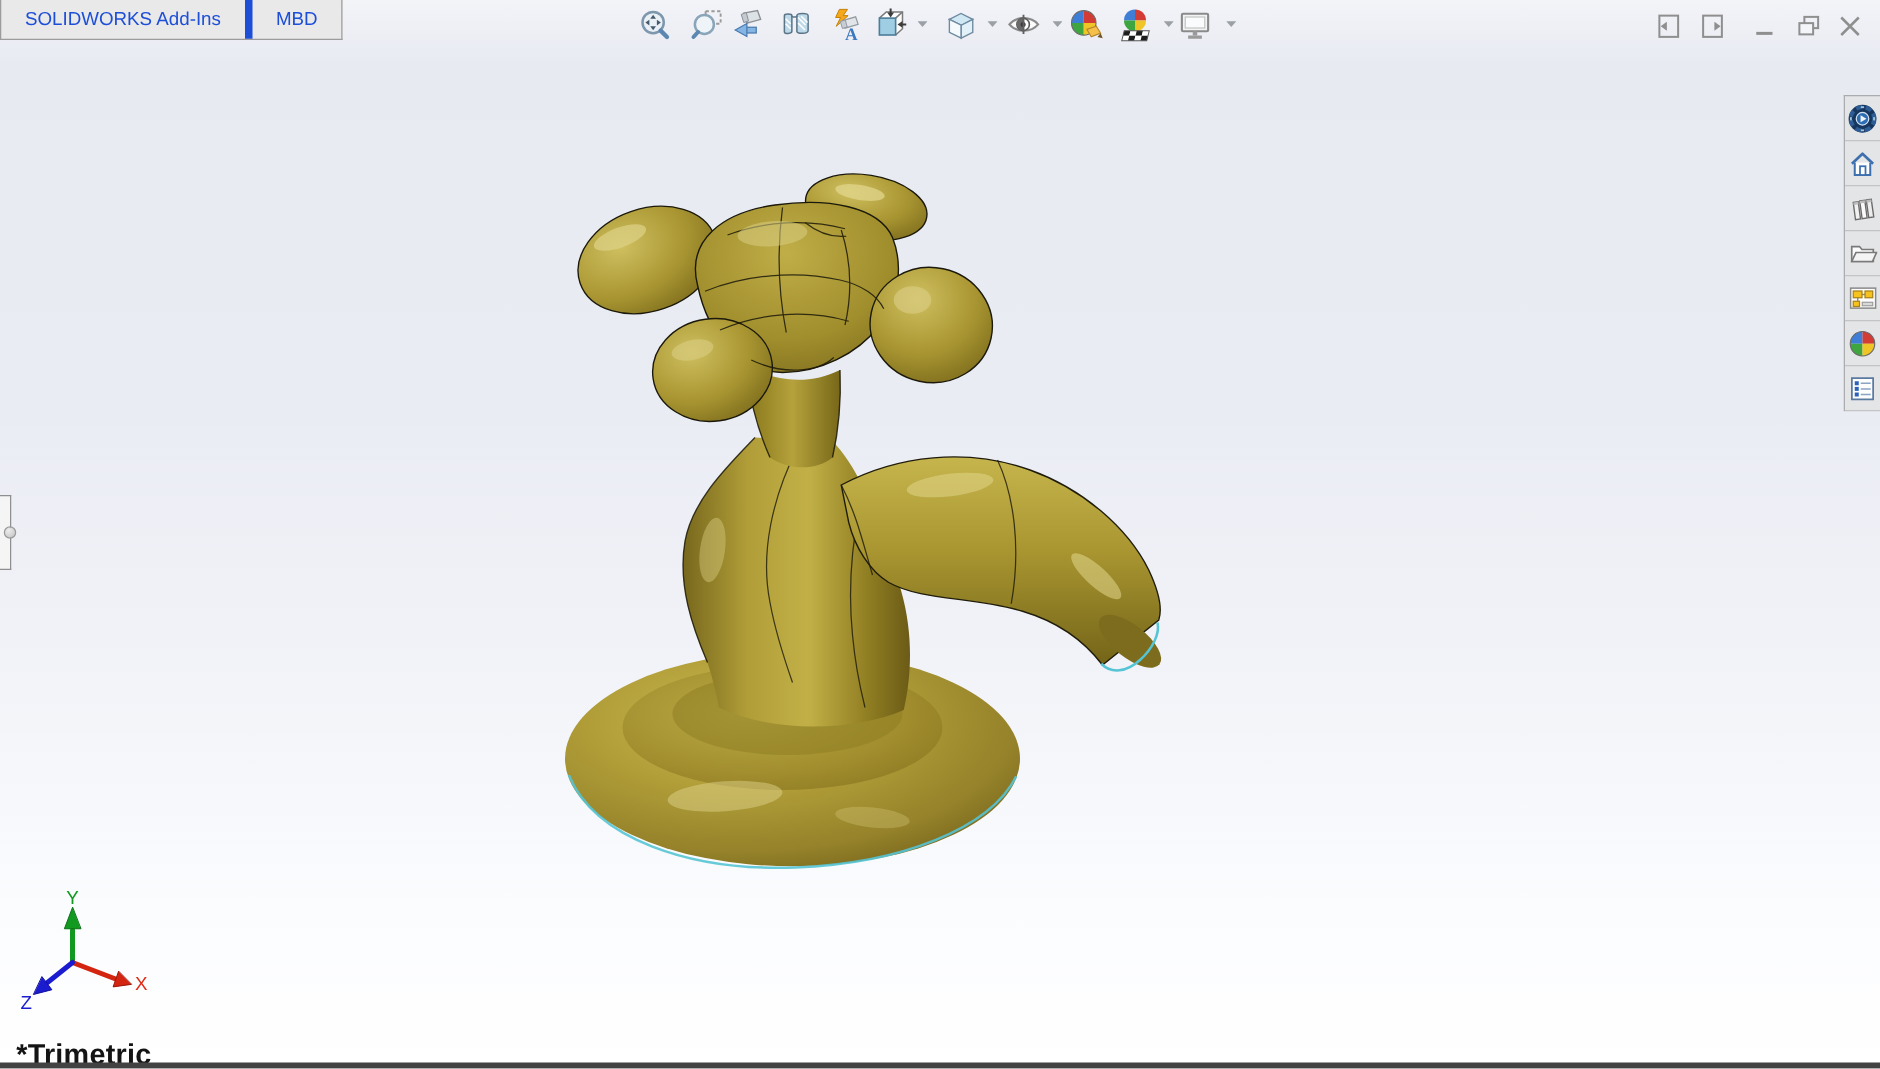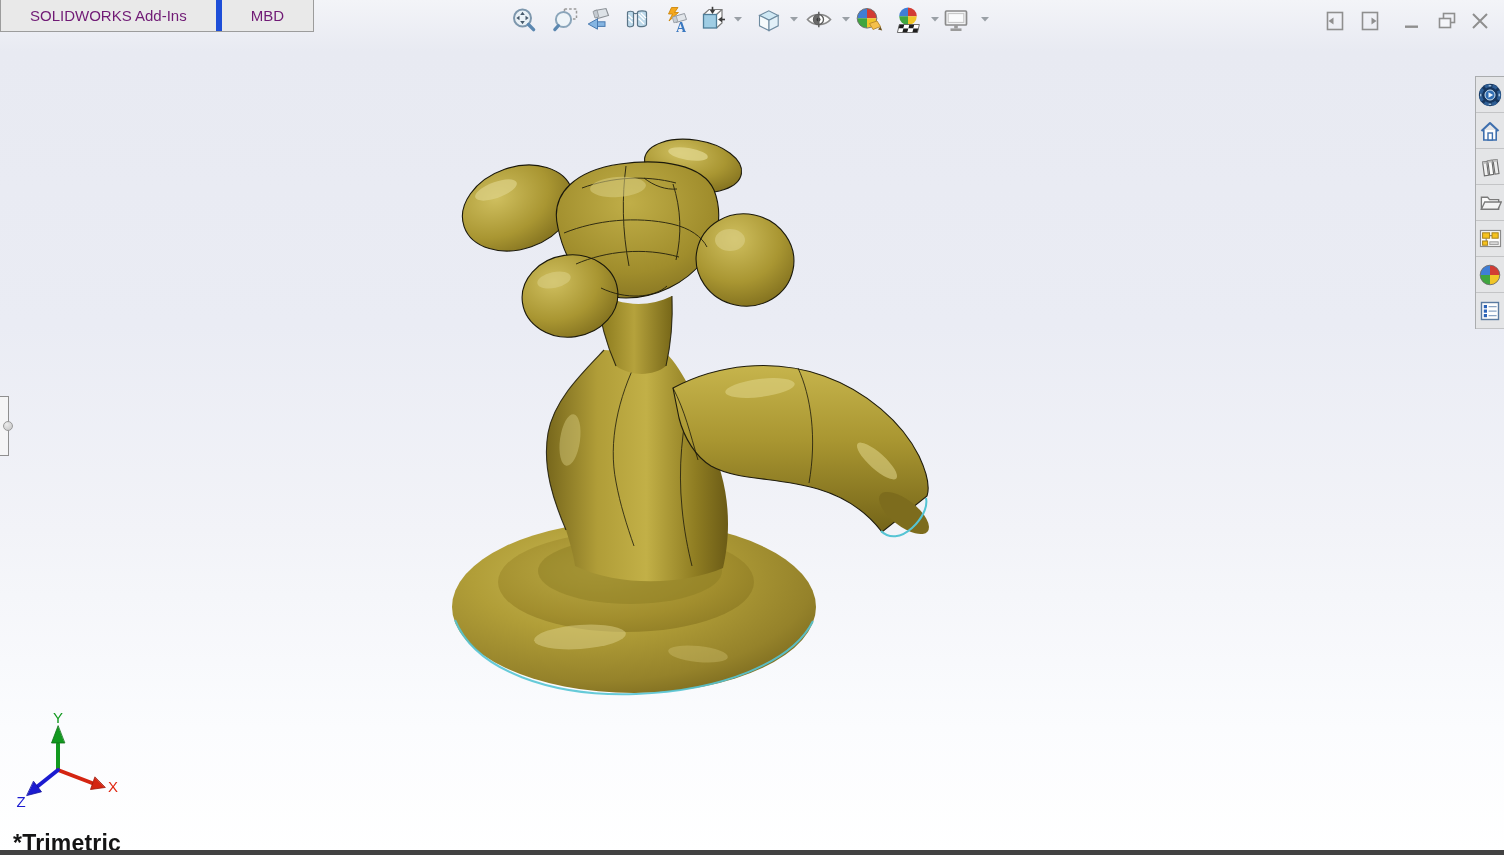--- a/index.html
+++ b/index.html
@@ -3,21 +3,21 @@
 <meta charset="utf-8">
 <style>
   html,body{margin:0;padding:0;background:#fff;}
   .app{
     position:relative;width:1504px;height:855px;overflow:hidden;
     font-family:"Liberation Sans",sans-serif;
     background:linear-gradient(180deg,#f3f4f8 0%,#e8eaf2 6%,#eaecf4 38%,#f2f3f8 62%,#fbfcfe 85%,#ffffff 100%);
   }
   
   .cmd-tabs{position:absolute;left:0;top:0;display:flex;background:#e9e9e9;border:1px solid #9c9c9c;border-top:none;box-sizing:border-box;height:32px;}
-  .cmd-tab{display:flex;align-items:center;justify-content:center;height:100%;font-size:15px;color:#701a75;box-sizing:border-box;padding:0 29px;cursor:default;}
+  .cmd-tab{display:flex;align-items:center;justify-content:center;height:100%;font-size:15px;color:#1d4ed8;box-sizing:border-box;padding:0 19px;cursor:default;}
   .cmd-tab + .cmd-tab{border-left:6px solid #1d4ed8;}
   
   .hu-icon{position:absolute;top:6px;width:28px;height:28px;}
   .hu-caret{position:absolute;top:16px;width:8px;height:6px;}
   
   .win-icon{position:absolute;top:10px;width:22px;height:22px;}
   
   .task-pane{position:absolute;right:0;top:76px;width:29px;background:#e4e5e7;border-left:1px solid #aaacae;border-top:1px solid #aaacae;box-sizing:border-box;}
   .tp-cell{width:100%;height:36px;display:flex;align-items:center;justify-content:center;border-bottom:1px solid #c3c4c6;box-sizing:border-box;}
   

